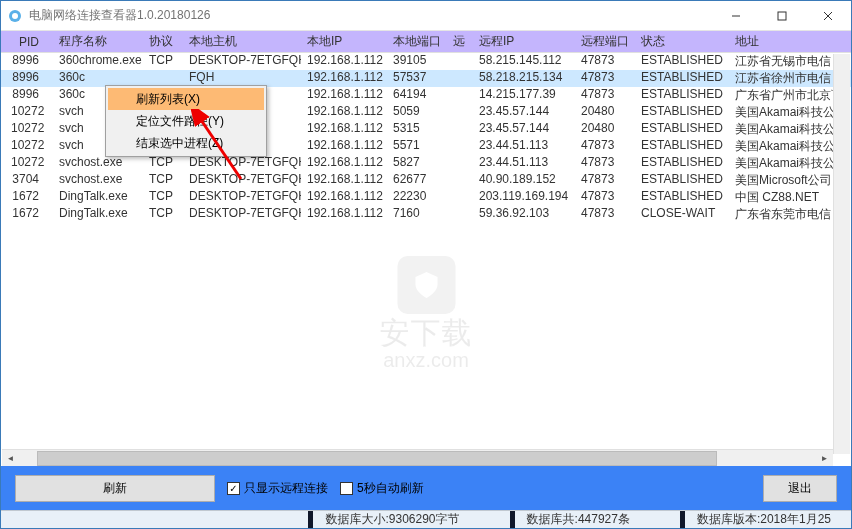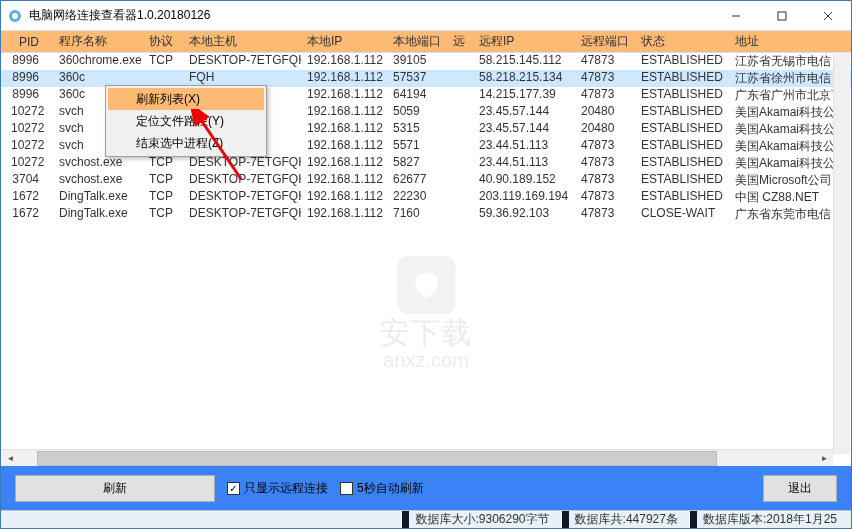--- a/index.html
+++ b/index.html
@@ -1,21 +1,21 @@
 <!DOCTYPE html>
 <html><head>
 <meta charset="utf-8">
 <style>
 * { margin: 0; padding: 0; box-sizing: border-box; }
 body { font-family: "Microsoft YaHei", "Segoe UI", Tahoma, sans-serif; font-size: 12px; background: #fff; width: 852px; height: 529px; overflow: hidden; position: relative; border: 1px solid #3a7ab8; }
 .titlebar { height: 30px; background: #fff; display: flex; align-items: center; padding-left: 6px; border-bottom: 1px solid #e5e5e5; }
 .titlebar .icon { width: 16px; height: 16px; margin-right: 6px; display: flex; align-items: center; justify-content: center; }
-.titlebar .title { flex: 1; font-size: 12px; color: #000000; }
+.titlebar .title { flex: 1; font-size: 12px; color: #737373; }
 .winbtn { width: 46px; height: 30px; display: flex; align-items: center; justify-content: center; color: #333; }
-.header-row { display: flex; height: 22px; align-items: center; border-bottom: 1px solid #e0e0e0; background: #fdba74; padding: 0 4px; }
+.header-row { display: flex; height: 22px; align-items: center; border-bottom: 1px solid #e0e0e0; background: #c4b5fd; padding: 0 4px; }
 .header-row .col { padding: 0 6px; font-size: 12px; color: #333; white-space: nowrap; overflow: hidden; }
 .tbody { position: relative; height: 400px; overflow: hidden; }
 .row { display: flex; height: 17px; padding: 0 4px; font-size: 12px; color: #333; }
 .row.sel { background: #cde8ff; }
 .row .col { padding: 0 6px; white-space: nowrap; overflow: hidden; }
 .c-pid { width: 48px; text-align: right; padding-right: 14px !important; }
 .c-prog { width: 90px; }
 .c-proto { width: 40px; }
 .c-lhost { width: 118px; }
 .c-lip { width: 86px; }
@@ -37,21 +37,21 @@
 .scrollbar-h { position: absolute; left: 1px; bottom: 62px; right: 18px; height: 17px; background: #f0f0f0; border-top: 1px solid #e0e0e0; display: flex; align-items: center; }
 .scrollbar-h .thumb { height: 15px; background: #cdcdcd; border: 1px solid #bbb; width: 680px; margin-left: 18px; }
 .sb-btn { width: 17px; height: 17px; display: flex; align-items: center; justify-content: center; color: #555; font-size: 8px; }
 .bottom-bar { position: absolute; left: 0; right: 0; bottom: 18px; height: 44px; display: flex; align-items: center; padding: 0 14px; gap: 12px; background: #3b82f6; }
 .btn { background: #e1e1e1; border: 1px solid #adadad; padding: 4px 0; font-size: 12px; min-width: 74px; text-align: center; }
 .btn.wide { min-width: 200px; }
 .chk { display: flex; align-items: center; gap: 4px; font-size: 12px; }
 .chk .box { width: 13px; height: 13px; border: 1px solid #333; display: flex; align-items: center; justify-content: center; font-size: 10px; background: #fff; }
 .spacer { flex: 1; }
 .status-bar { position: absolute; left: 0; right: 0; bottom: 0; height: 18px; background: #e8f0f8; border-top: 1px solid #c0c8d0; display: flex; align-items: center; justify-content: flex-end; padding: 0 8px; gap: 6px; font-size: 12px; color: #333; }
-.status-bar .seg { border-left: 7px solid #0f172a; padding: 0 6px; }
+.status-bar .seg { border-left: 5px solid #0f172a; padding: 0 12px; margin-left: 32px; }
 </style>
 </head>
 <body>
 
 <div class="titlebar">
   <span class="icon">
     <svg width="16" height="16" viewBox="0 0 16 16">
         <circle cx="8" cy="8" r="6" fill="#5ab0e8"></circle>
         <circle cx="8" cy="8" r="3" fill="#fff"></circle>
       </svg>

